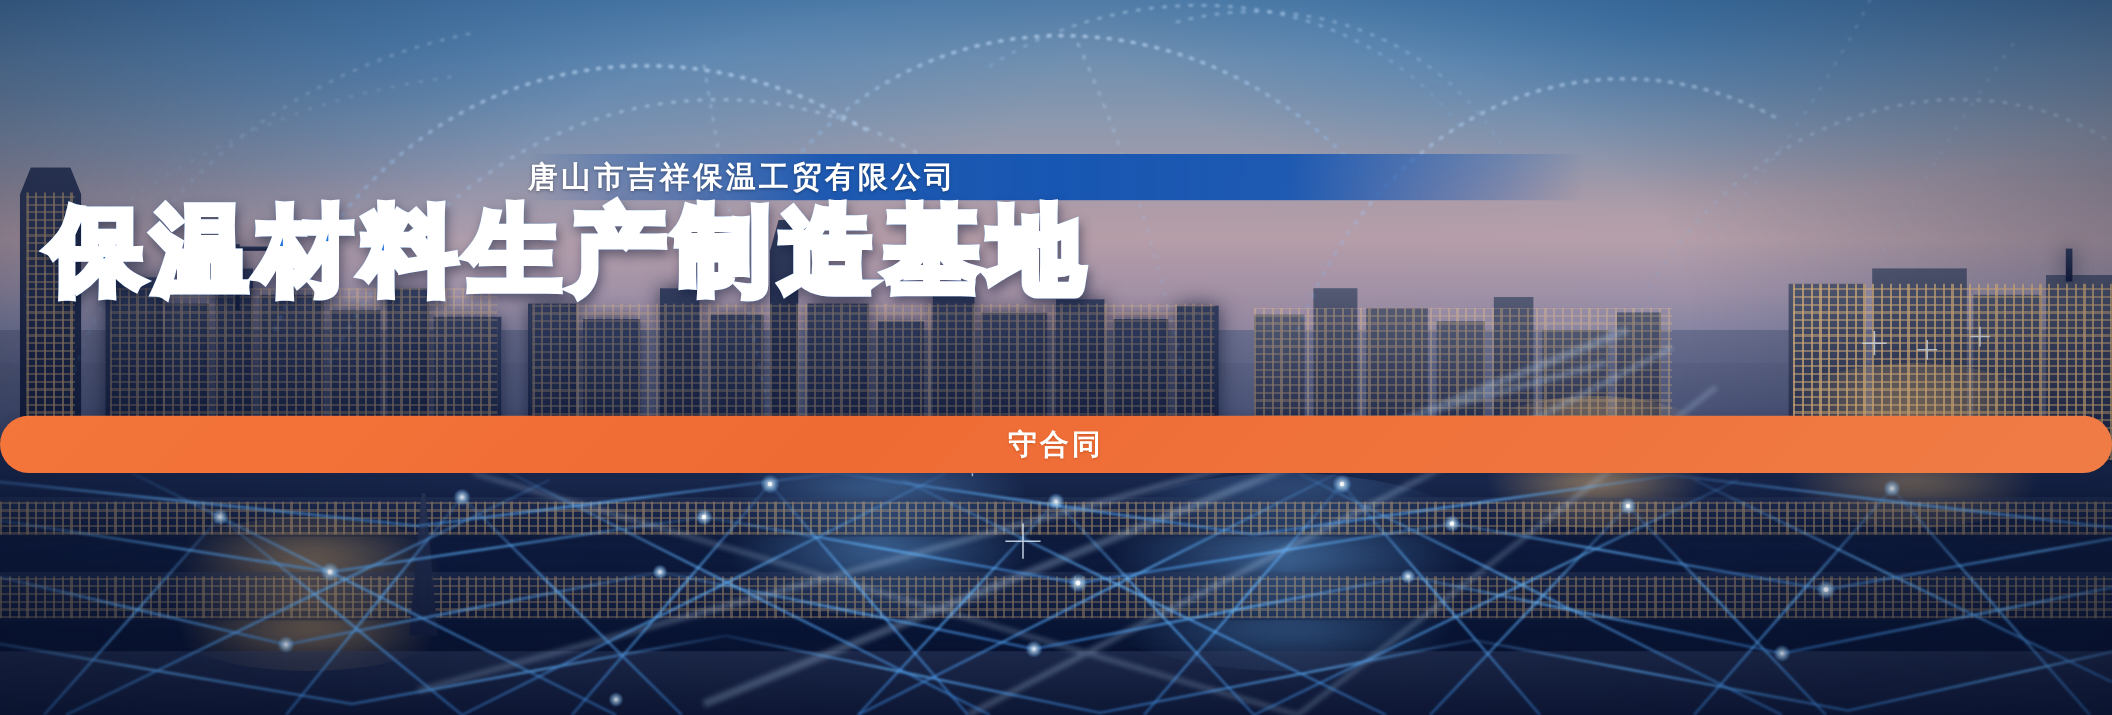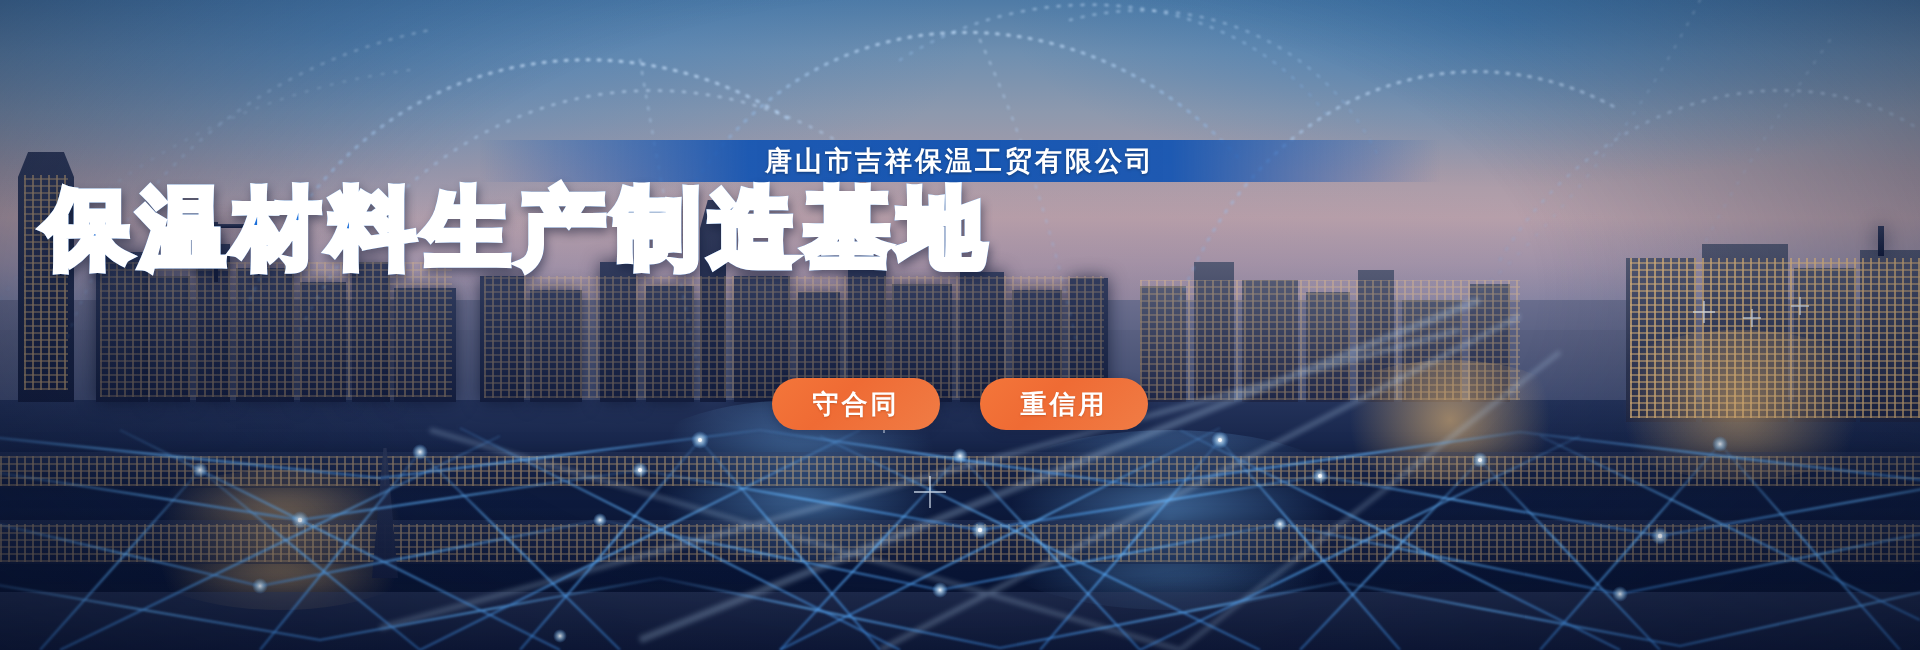--- a/index.html
+++ b/index.html
@@ -124,21 +124,20 @@
   }
 
   .company-bar {
     position: absolute;
     left: 480px;
     top: 140px;
     width: 960px;
     height: 42px;
     display: flex;
     align-items: center;
-    justify-content: center;
     background: linear-gradient(90deg,
        rgba(23,86,178,0) 0%,
        rgba(23,86,178,.30) 8%,
        rgba(23,86,178,.95) 28%,
        rgba(23,86,178,1) 50%,
        rgba(23,86,178,.95) 72%,
        rgba(23,86,178,.30) 92%,
        rgba(23,86,178,0) 100%);
   }
   .company-name {
@@ -180,20 +179,21 @@
   }
 
   .badges {
     position: absolute;
     left: 0;
     top: 378px;
     width: 1920px;
     display: flex;
     justify-content: center;
     gap: 40px;
+    flex-direction: column;
   }
   .badge {
     min-width: 168px;
     height: 52px;
     border-radius: 26px;
     display: flex;
     align-items: center;
     justify-content: center;
     color: #ffffff;
     font-size: 26px;
@@ -396,19 +396,16 @@
     </div>
 
     <div class="headline-wrap">
       <div class="headline">保温材料生产制造基地</div>
     </div>
 
     <div class="badges">
       <div class="badge">
         <span>守合同</span>
       </div>
-      <div class="badge">
-        <span>重信用</span>
-      </div>
     </div>
 
   </div>
 </div>
 
 </body></html>

